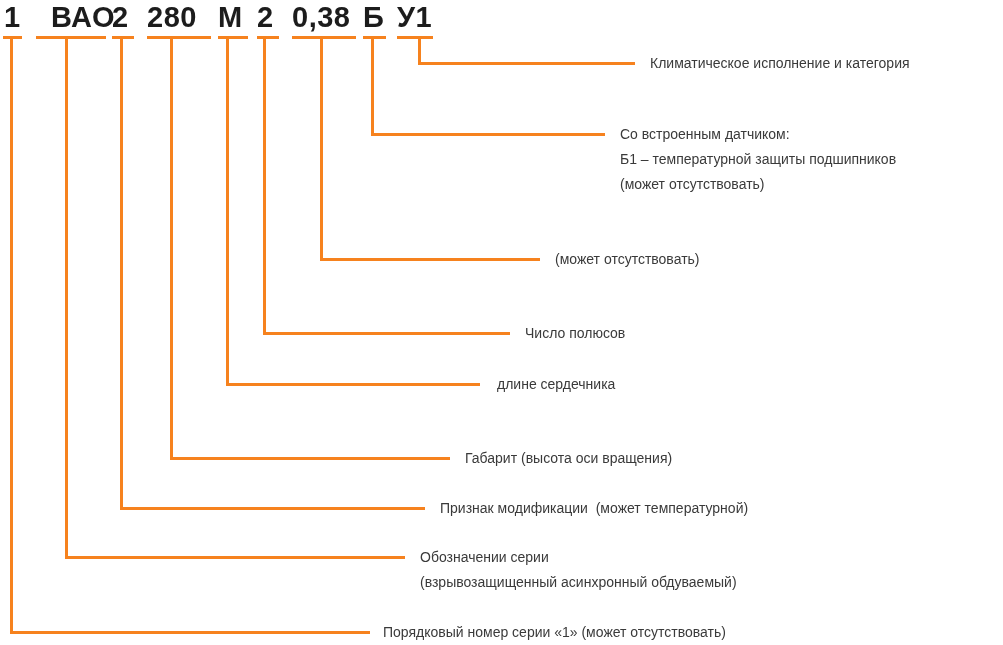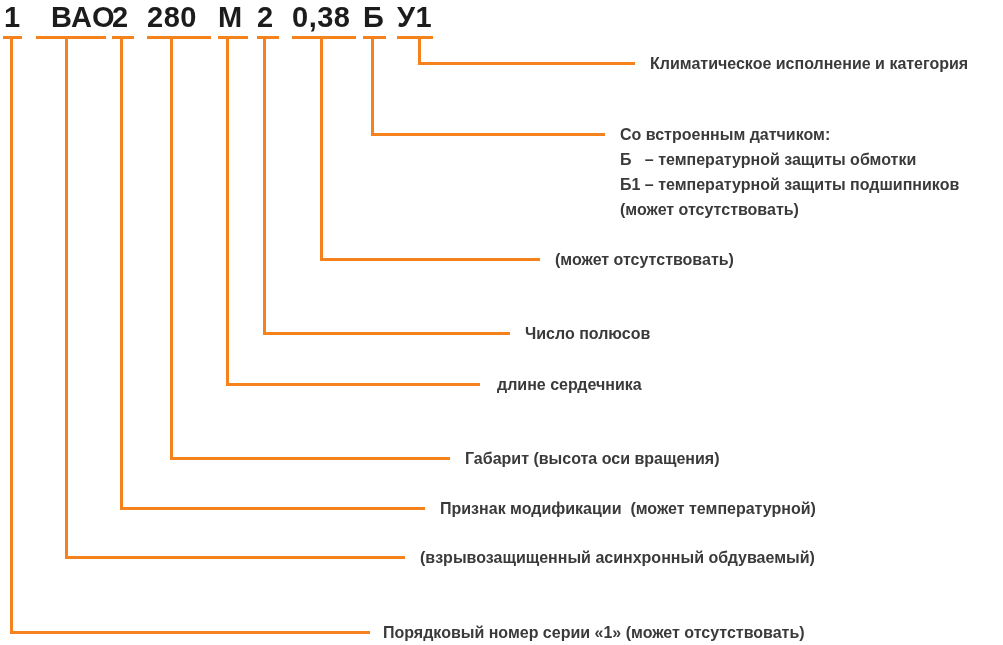--- a/index.html
+++ b/index.html
@@ -31,24 +31,23 @@
     width: 3px;
     background: var(--accent, #F6821E);
   }
   .hline {
     position: absolute;
     height: 3px;
     background: var(--accent, #F6821E);
   }
   .callout-text {
     position: absolute;
-    font-size: 16px;
+    font-size: 14px;
     line-height: 25px;
     color: var(--text, #3a3a3a);
-    font-weight: bold;
   }
   .callout-text span {
     display: block;
     white-space: pre;
   }
 </style>
 </head>
 <body>
 
 <div class="diagram">
@@ -79,21 +78,20 @@
     <div class="callout-text" style="left:650px; top:51px;">
       <span>Климатическое исполнение и категория</span>
     </div>
   </div>
 
   <div>
     <div class="vline" style="left:371px; top:38px; height:98px;"></div>
     <div class="hline" style="left:371px; top:133px; width:234px;"></div>
     <div class="callout-text" style="left:620px; top:122px;">
       <span>Со встроенным датчиком:</span>
-      <span>Б   – температурной защиты обмотки</span>
       <span>Б1 – температурной защиты подшипников</span>
       <span>(может отсутствовать)</span>
     </div>
   </div>
 
   <div>
     <div class="vline" style="left:320px; top:38px; height:223px;"></div>
     <div class="hline" style="left:320px; top:258px; width:220px;"></div>
     <div class="callout-text" style="left:555px; top:247px;">
       <span>(может отсутствовать)</span>
@@ -129,20 +127,21 @@
     <div class="hline" style="left:120px; top:507px; width:305px;"></div>
     <div class="callout-text" style="left:440px; top:496px;">
       <span>Признак модификации  (может температурной)</span>
     </div>
   </div>
 
   <div>
     <div class="vline" style="left:65px; top:38px; height:521px;"></div>
     <div class="hline" style="left:65px; top:556px; width:340px;"></div>
     <div class="callout-text" style="left:420px; top:545px;">
+      <span>Обозначении серии</span>
       <span>(взрывозащищенный асинхронный обдуваемый)</span>
     </div>
   </div>
 
   <div>
     <div class="vline" style="left:10px; top:38px; height:596px;"></div>
     <div class="hline" style="left:10px; top:631px; width:360px;"></div>
     <div class="callout-text" style="left:383px; top:620px;">
       <span>Порядковый номер серии «1» (может отсутствовать)</span>
     </div>

